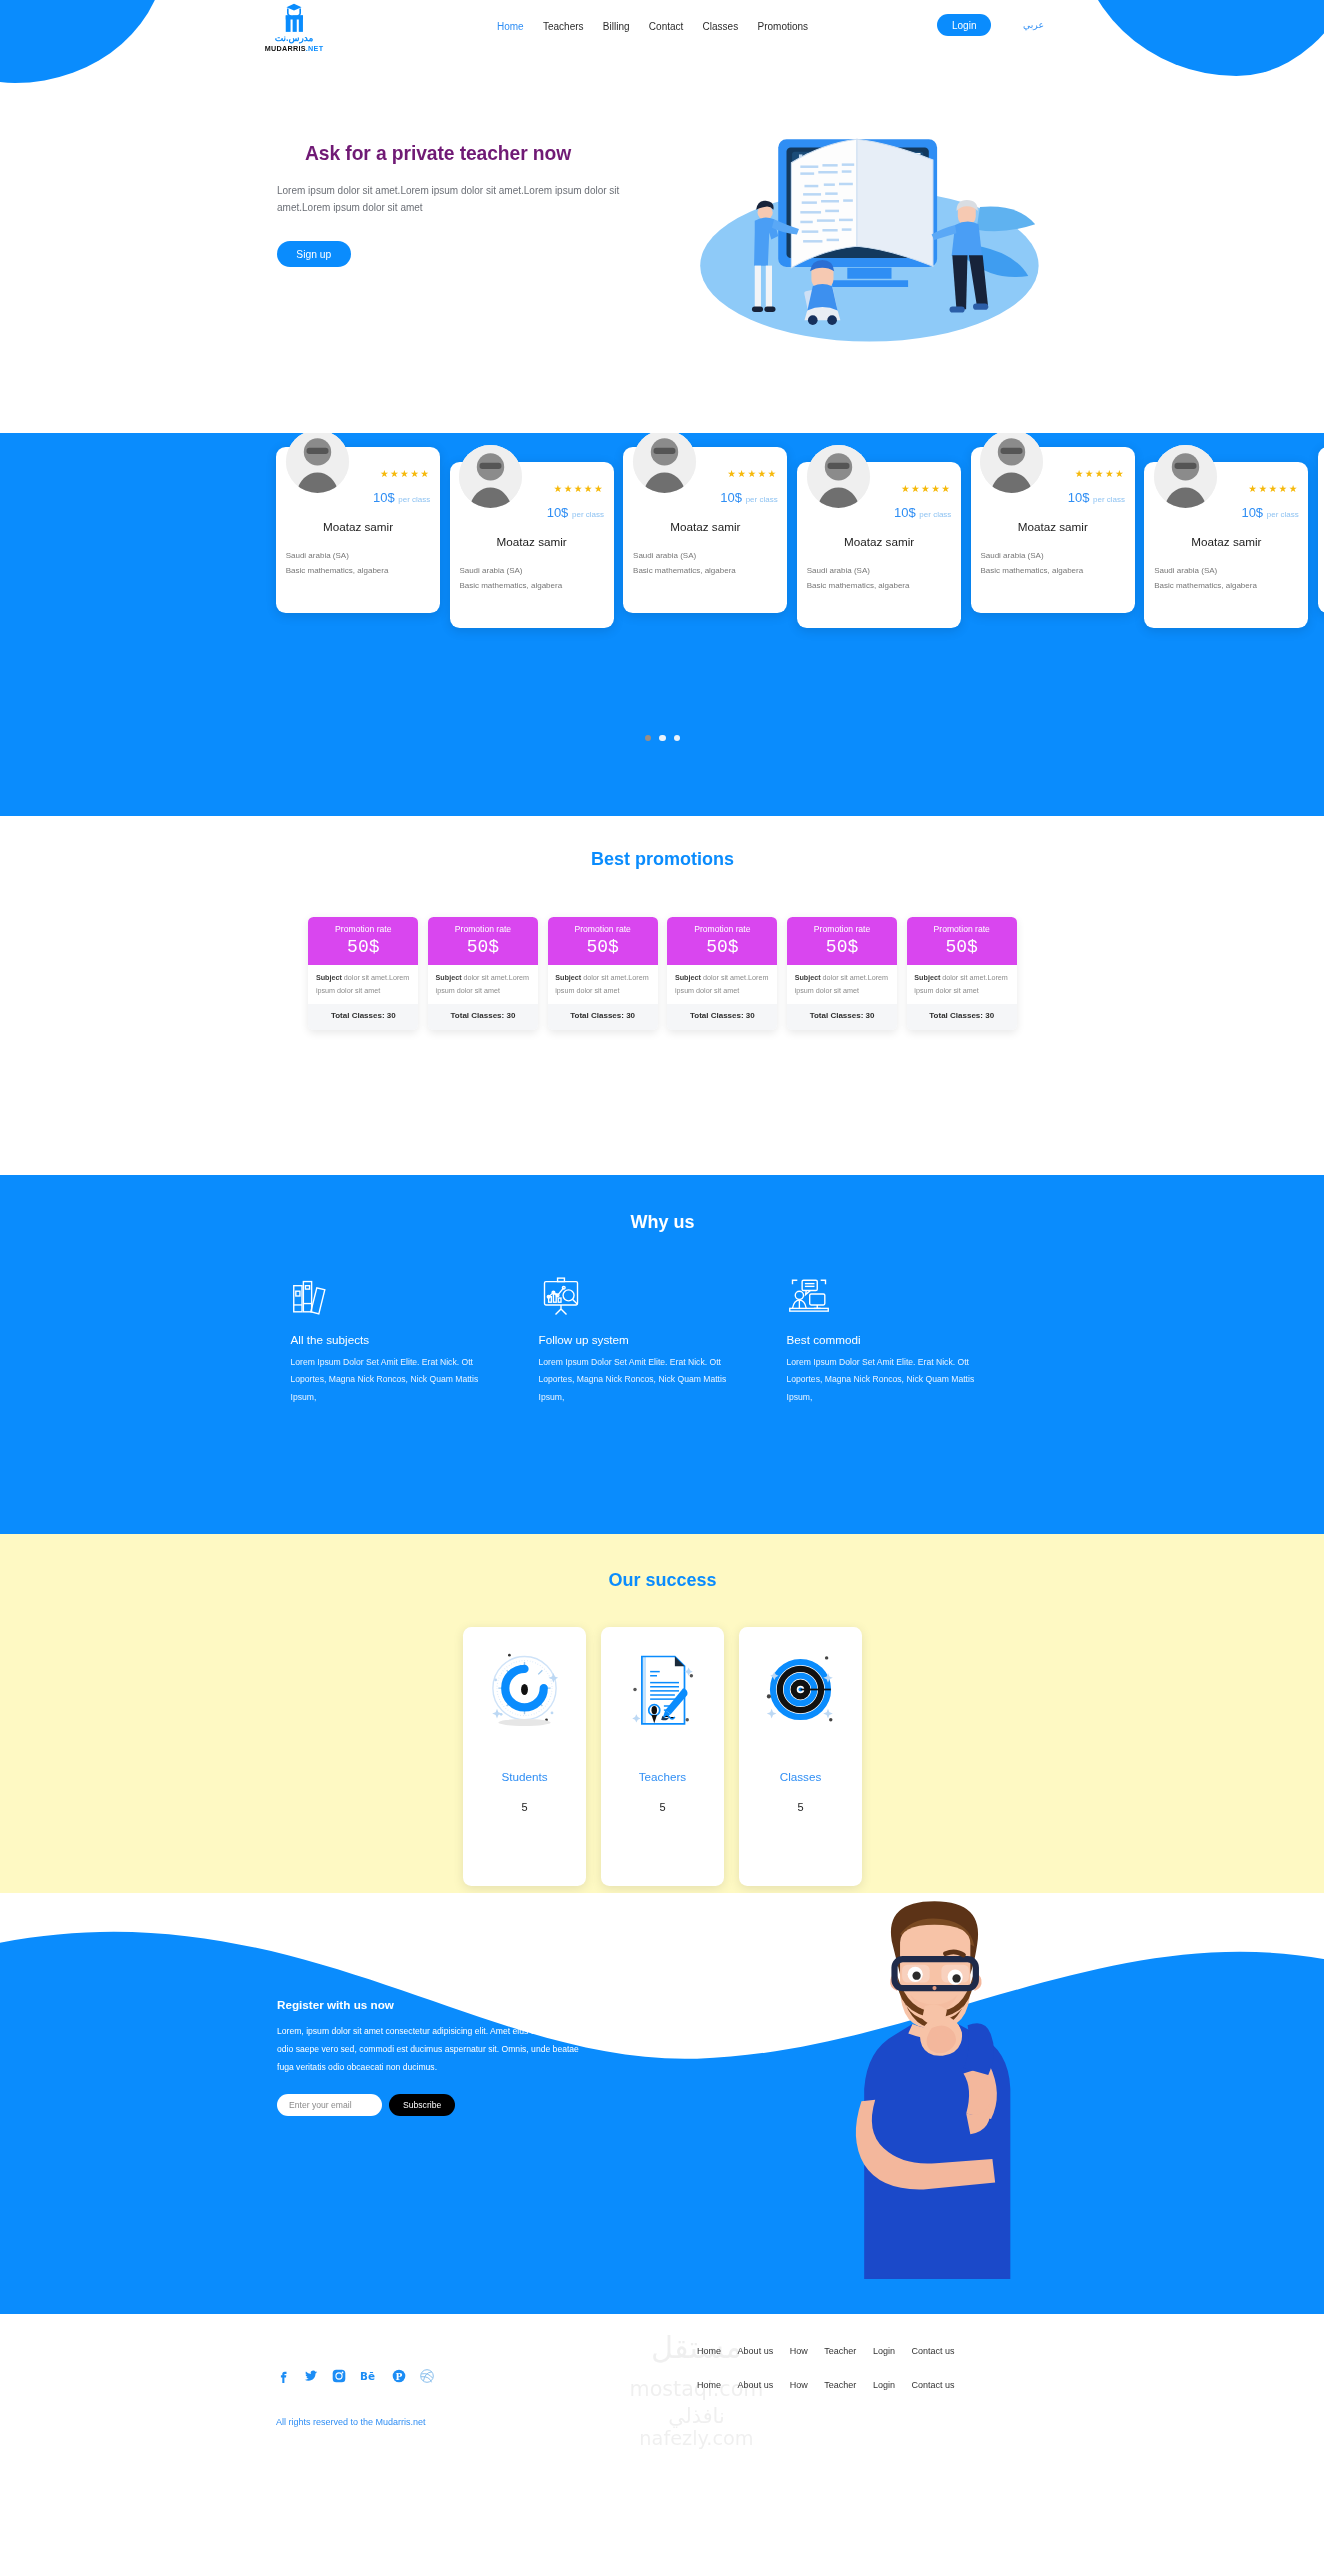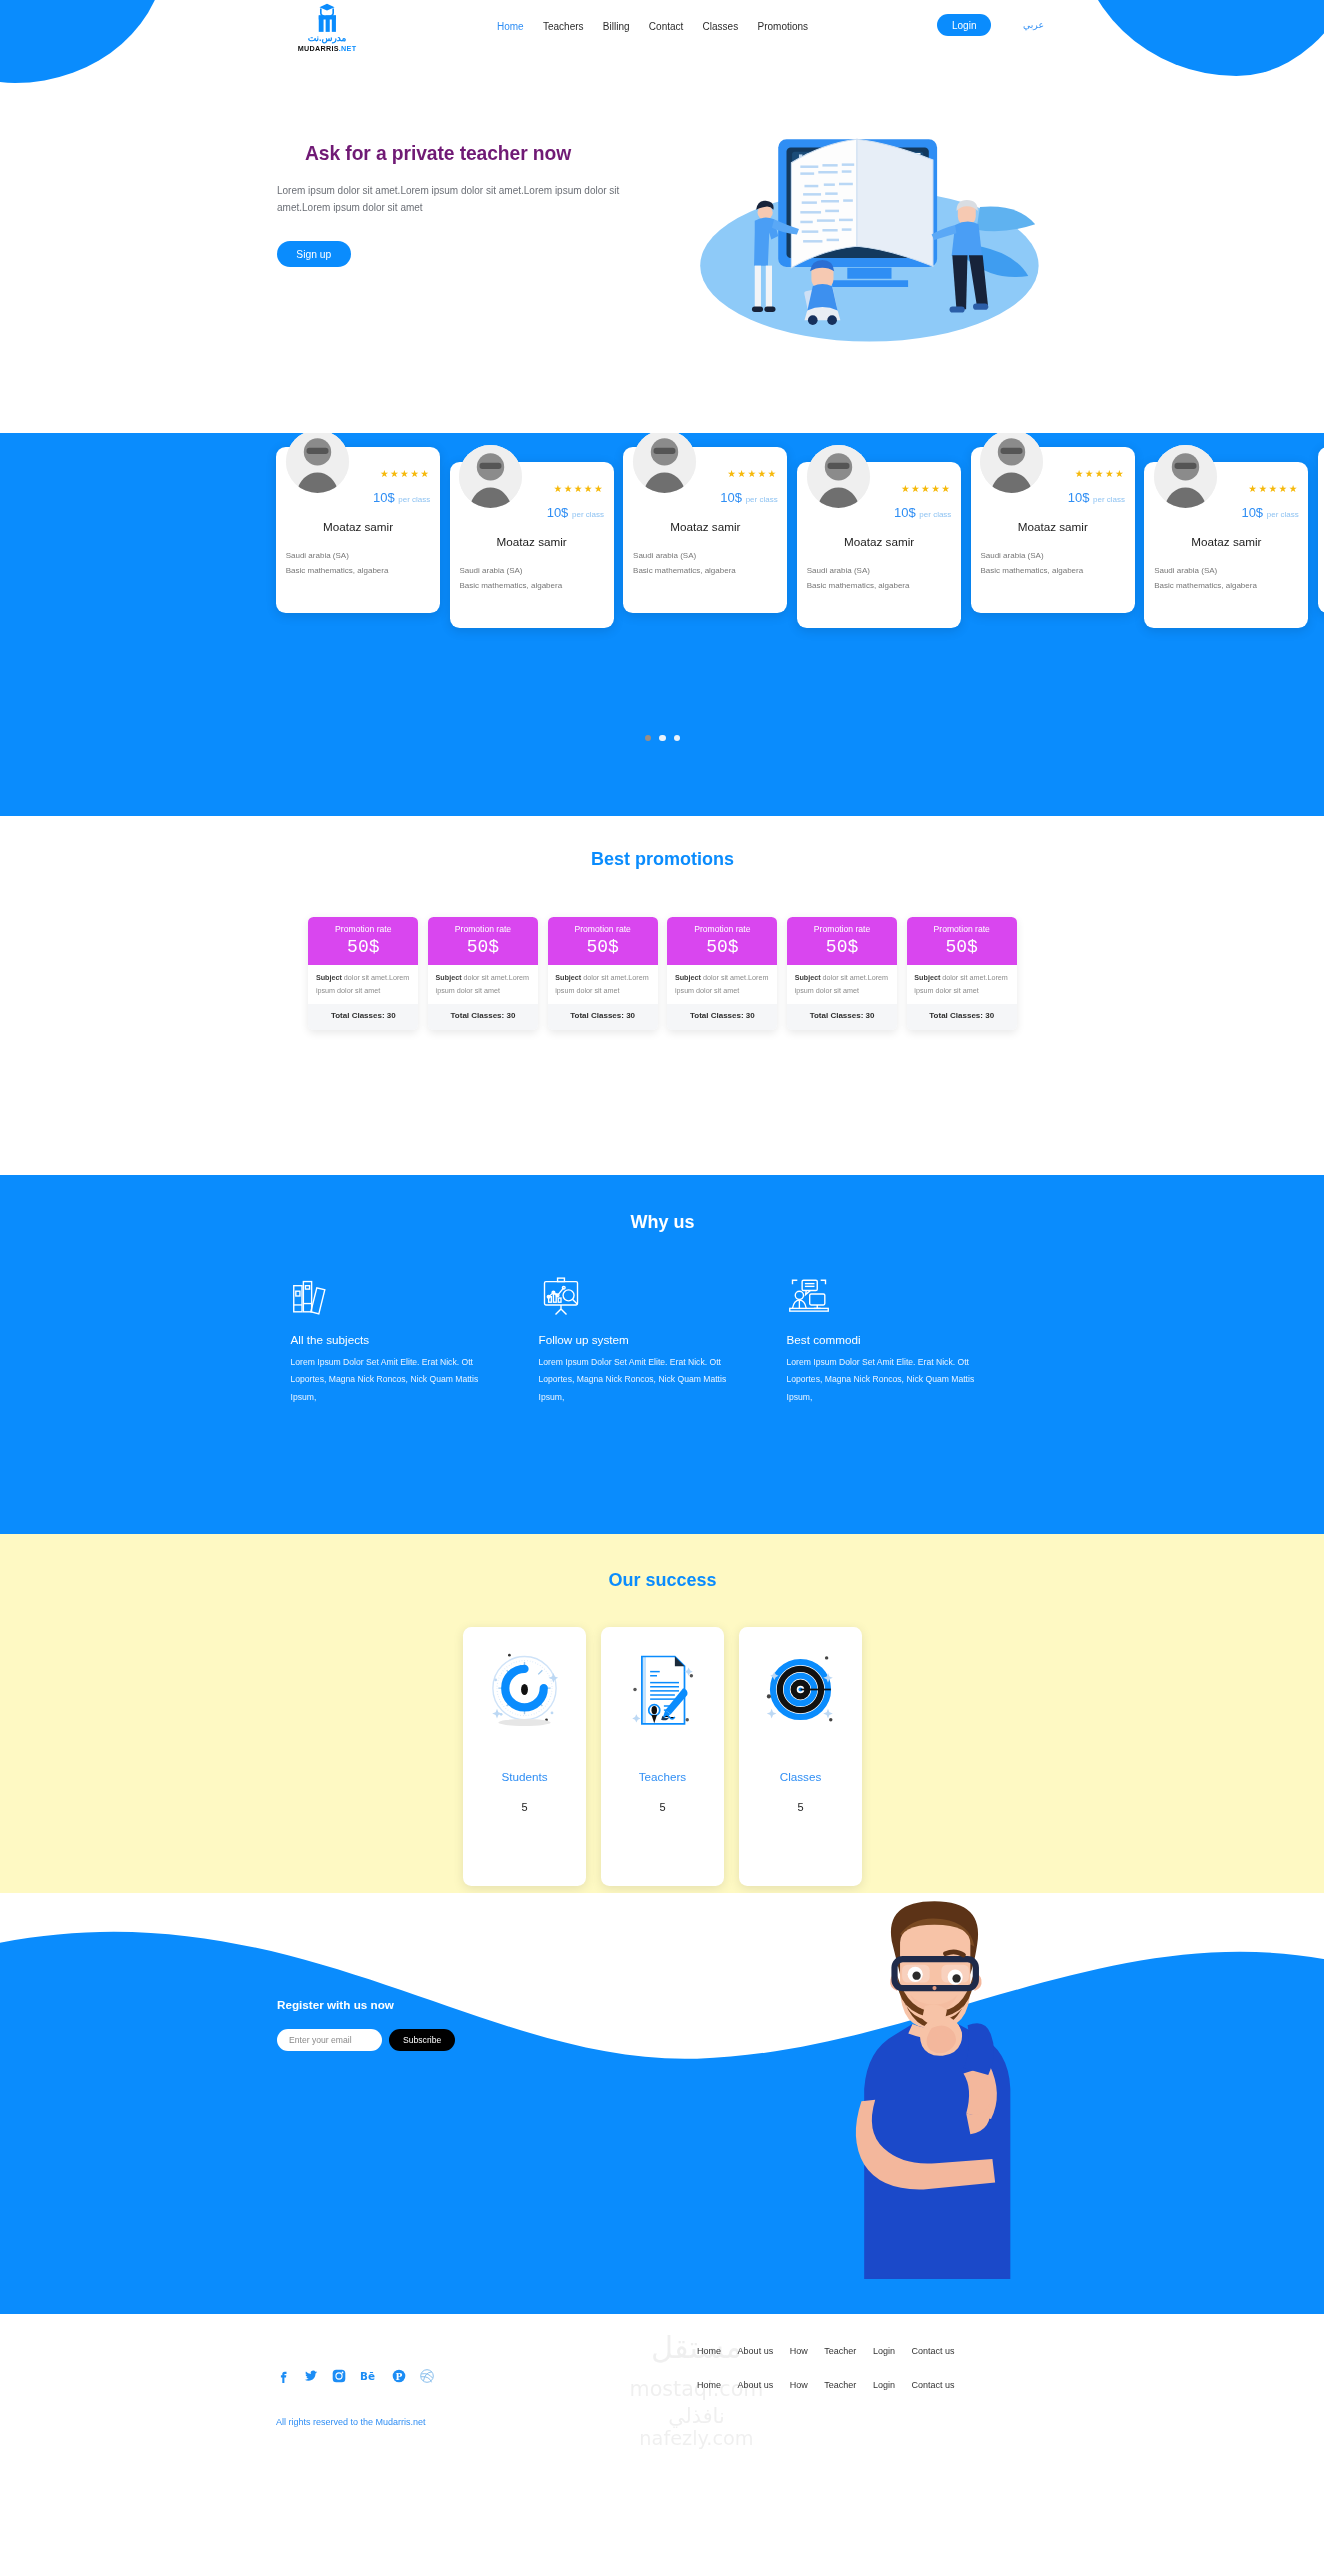--- a/index.html
+++ b/index.html
@@ -25,21 +25,21 @@
     width: 297px; height: 248px; background: #0a8cfd;
     border-radius: 0 0 46% 54% / 0 0 74% 62%;
   }
 
   .navbar {
     position: relative; z-index: 5;
     display: flex; align-items: center;
     padding: 7px 0 0 0;
     height: 55px;
   }
-  .logo { position: absolute; left: 294px; top: 2.8px; width: 66px; height: 57px; display:flex; flex-direction:column; align-items:center; }
+  .logo { position: absolute; left: 261px; top: 2.8px; width: 66px; height: 57px; display:flex; flex-direction:column; align-items:center; }
   .logo-mark { width: 32px; height: 33px; }
   .logo-ar { font-size: 9px; color:#0a8cfd; letter-spacing:0.7px; line-height:1; margin-top:-1.4px; font-weight:700;}
   .logo-en { font-size: 7.2px; font-weight: 800; letter-spacing: 0.3px; line-height: 1; margin-top:1.4px; }
   .logo-en .dark { color: #111; }
   .logo-en .blue { color: #0a8cfd; }
 
   .nav-links { position:absolute; left: 497px; top: 21px; display:flex; gap: 19.3px; align-items:center; }
   .nav-links a { font-size: 10px; color: #2b2b2b; text-decoration: none; }
   .nav-links a.active { color: #2f8ef4; }
 
@@ -624,20 +624,21 @@
     </div>
   </div>
 
   <div class="register-section">
     <svg class="reg-wave" viewBox="0 0 1920 610" preserveAspectRatio="none">
       <path d="M0 72 C 420 -10, 700 250, 1010 240 C 1330 230, 1600 38, 1920 96 L1920 610 L0 610 Z" fill="#0a8cfd"></path>
     </svg>
 
     <div class="reg-text">
       <div class="reg-h">Register with us now</div>
+      <div class="reg-p">Lorem, ipsum dolor sit amet consectetur adipisicing elit. Amet eius ex dolorum odio saepe vero sed, commodi est ducimus aspernatur sit. Omnis, unde beatae fuga veritatis odio obcaecati non ducimus.</div>
       <div class="reg-form">
         <input class="reg-input" type="email" placeholder="Enter your email" style="">
         <button class="reg-sub">Subscribe</button>
       </div>
     </div>
 
     <svg class="reg-man" viewBox="0 0 300 560">
       <path d="M88 70 q-10 -58 62 -58 q72 0 62 62 q-6 40 -16 56 l-92 4 z" fill="#5c3317"></path>
       <path d="M100 60 q20 -28 62 -22 q40 6 46 40 q-26 -18 -58 -14 q-34 4 -50 -4z" fill="#7a4a22"></path>
       <path d="M96 118 q-8 -2 -10 8 q-2 12 10 16z" fill="#f3b79c"></path>

